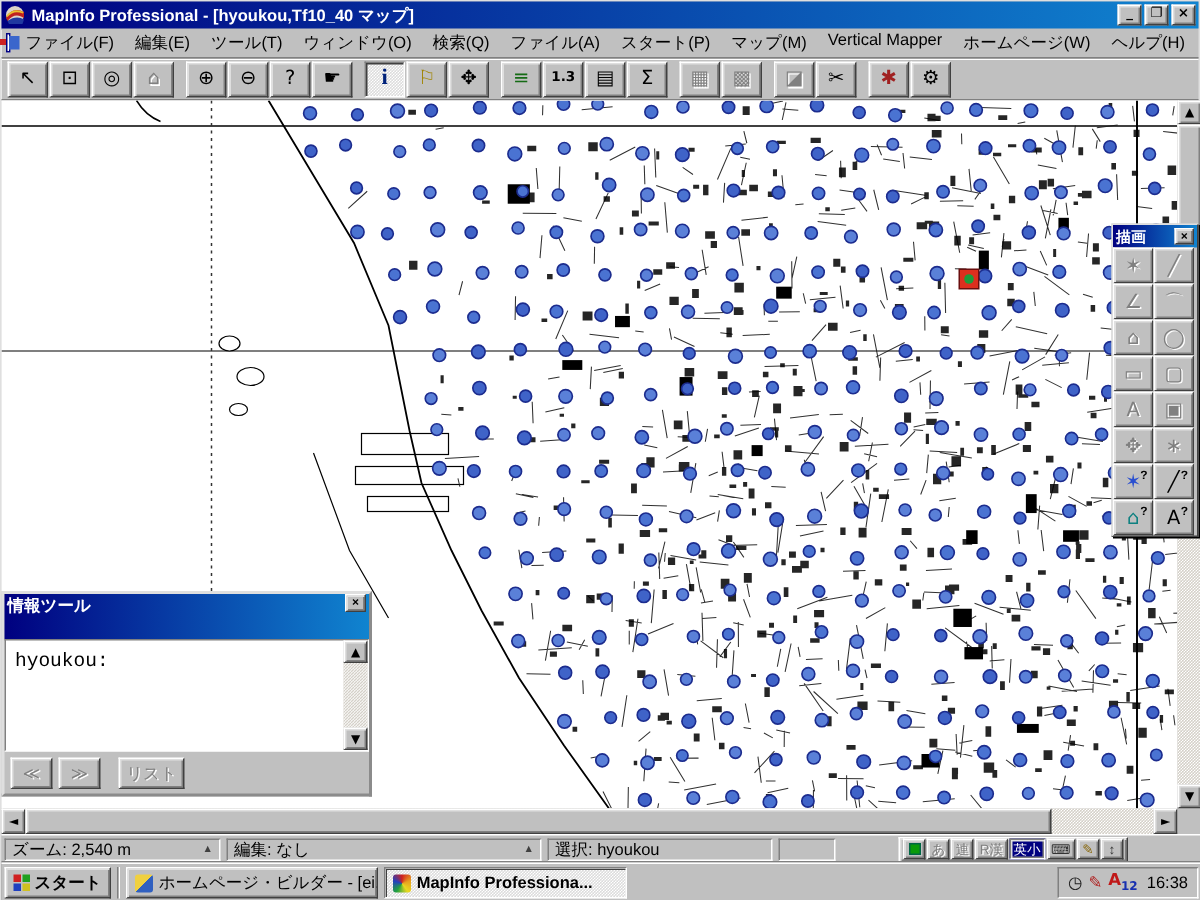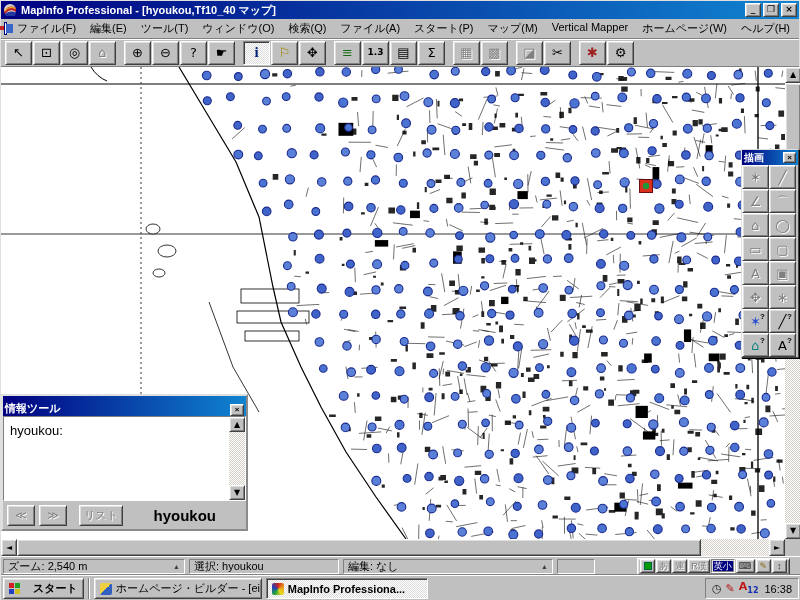--- a/index.html
+++ b/index.html
@@ -56,44 +56,44 @@
   .pal-title span.t { flex:1; }
   .pal-close { width:13px; height:11px; font-size:8px; line-height:9px; text-align:center; font-weight:bold; color:#000; }
   .pal-grid { display:grid; grid-template-columns:repeat(2,27px); }
   .pal-btn { width:27px; height:24px; display:flex; align-items:center; justify-content:center; position:relative; }
   .pal-ic { font-family:"DejaVu Sans",sans-serif; font-size:13px; line-height:1; }
   .pal-btn.disabled .pal-ic { color:#808080; text-shadow:1px 1px 0 #fff; }
   .pal-q { position:absolute; right:3px; top:2px; font-size:8px; font-weight:bold; color:#000; }
 
   
   .dialog { position:absolute; left:0; top:327px; width:247px; height:137px; background:#c0c0c0; border:2px outset #dfdfdf; z-index:30; display:flex; flex-direction:column; }
-  .dlg-title { height:20px; background:linear-gradient(90deg,#000080,#1084d0); display:flex; align-items:flex-end; padding:0 2px; }
+  .dlg-title { height:30px; background:linear-gradient(90deg,#000080,#1084d0); display:flex; align-items:flex-start; padding:0 2px; }
   .dlg-title .t { color:#fff; font-size:11px; font-weight:bold; flex:1; }
   .dlg-close { width:14px; height:12px; font-size:8px; line-height:10px; text-align:center; font-weight:bold; }
   .dlg-body { flex:1; background:#fff; border:1px solid; border-color:#808080 #fff #fff #808080; position:relative; }
   .dlg-row { display:flex; align-items:center; padding:6px 6px 0 6px; }
-  .dlg-label { font-size:13px; color:#000; margin-right:5px; font-family:Liberation Sans, sans-serif; }
+  .dlg-label { font-size:13px; color:#000; margin-right:5px; font-family:Liberation Mono, monospace; }
   .dlg-input { width:131px; height:24px; border:1px solid; border-color:#808080 #dfdfdf #dfdfdf #808080; outline:1px solid #404040; outline-offset:-2px; font-size:14px; padding:2px 4px; font-family:"Liberation Sans",sans-serif; }
   .dlg-scroll { position:absolute; right:0; top:0; width:16px; height:100%; }
   .dlg-bottom { height:28px; display:flex; align-items:center; padding:0 4px; gap:4px; }
   .dlg-btn { height:21px; font-size:11px; color:#808080; text-shadow:1px 1px 0 #fff; display:flex; align-items:center; justify-content:center; }
   .dlg-table { flex:1; text-align:right; font-weight:bold; font-size:15px; padding-right:26px; font-family:"Liberation Sans",sans-serif; }
 
   
   .statusbar { position:absolute; left:0; top:555px; width:800px; height:19px; background:#c0c0c0; border-top:1px solid #fff; display:flex; align-items:center; padding:1px 2px; }
   .pane { height:15px; display:flex; align-items:center; padding:0 4px; font-size:11px; white-space:nowrap; }
   .pane .pop { margin-left:auto; font-size:7px; color:#404040; }
   .ime-strip { margin-left:42px; height:17px; display:flex; align-items:center; padding:0 2px; gap:1px; }
   .ime-btn { height:14px; min-width:15px; padding:0 2px; font-size:9px; display:flex; align-items:center; justify-content:center; color:#808080; text-shadow:1px 1px 0 #fff; }
   .ime-btn.active { background:#000080; color:#fff; text-shadow:none; border-color:#808080 #fff #fff #808080; }
   .ime-led { width:8px; height:8px; background:#0a9a0a; border:1px solid #064; }
 
   
   .taskbar { position:absolute; left:0; top:574px; width:800px; height:26px; background:#c0c0c0; border-top:1px solid #fff; box-shadow:0 -1px 0 #808080; display:flex; align-items:center; padding:2px 2px; }
-  .start { height:21px; display:flex; align-items:center; padding:0 5px; font-weight:bold; font-size:11px; gap:13px; }
+  .start { height:21px; display:flex; align-items:center; padding:0 5px; font-weight:bold; font-size:11px; gap:3px; }
   .flag { width:11px; height:11px; display:grid; grid-template-columns:5px 5px; grid-template-rows:5px 5px; gap:1px; }
   .flag i { display:block; }
   .task { height:21px; display:flex; align-items:center; padding:0 5px; gap:4px; font-size:11px; white-space:nowrap; overflow:hidden; margin-left:4px; }
   .task.active { font-weight:bold; border-color:#808080 #fff #fff #808080; box-shadow:inset 1px 1px 0 #404040;
     background-color:#dcdcdc;
     background-image:linear-gradient(45deg,#fff 25%,transparent 25%,transparent 75%,#fff 75%),linear-gradient(45deg,#fff 25%,transparent 25%,transparent 75%,#fff 75%);
     background-size:2px 2px; background-position:0 0,1px 1px;text-align:center; }
   .task .ticon { width:12px; height:12px; flex:0 0 auto; }
   .tray { margin-left:auto; height:21px; display:flex; align-items:center; gap:4px; padding:0 6px; }
   .tray-ic { font-size:11px; line-height:1; font-family:"DejaVu Sans",sans-serif; }
@@ -661,36 +661,35 @@
         <div class="dlg-scroll">
           <div class="sb-btn raised" style="left:0;top:0;width:16px;height:15px;">▲</div>
           <div class="checker" style="position:absolute;left:0;top:15px;width:16px;height:57px;"></div>
           <div class="sb-btn raised" style="left:0;bottom:0;width:16px;height:15px;">▼</div>
         </div>
       </div>
       <div class="dlg-bottom">
         <button class="dlg-btn raised" style="width:28px;">≪</button>
         <button class="dlg-btn raised" style="width:28px;">≫</button>
         <button class="dlg-btn raised" style="width:44px;margin-left:8px;">リスト</button>
-        <span class="dlg-table">hyoukou</span>
       </div>
     </div>
   </div>
 
   <div class="statusbar">
-    <span class="pane sunken" style="width:182px;">
+    <span class="pane sunken" style="width:144px;">
       <span>ズーム: 2,540 m</span>
+        <span class="pop">▲</span>
+    </span>
+    <span class="pane sunken" style="width:210px;margin-left:4px;">
+      <span>編集: なし</span>
         <span class="pop">▲</span>
     </span>
     <span class="pane sunken" style="width:150px;margin-left:4px;">
       <span>選択: hyoukou</span>
-    </span>
-    <span class="pane sunken" style="width:210px;margin-left:4px;">
-      <span>編集: なし</span>
-        <span class="pop">▲</span>
     </span>
     <span class="pane sunken" style="width:38px;margin-left:4px;"></span>
     <span class="ime-strip raised">
       <span class="ime-btn raised">
           <span class="ime-led"></span>
         </span>
       <span id="ime-items" style="display:flex;gap:1px;">
           <span class="ime-btn raised">あ</span>
           <span class="ime-btn raised">連</span>
           <span class="ime-btn raised">R漢</span>

